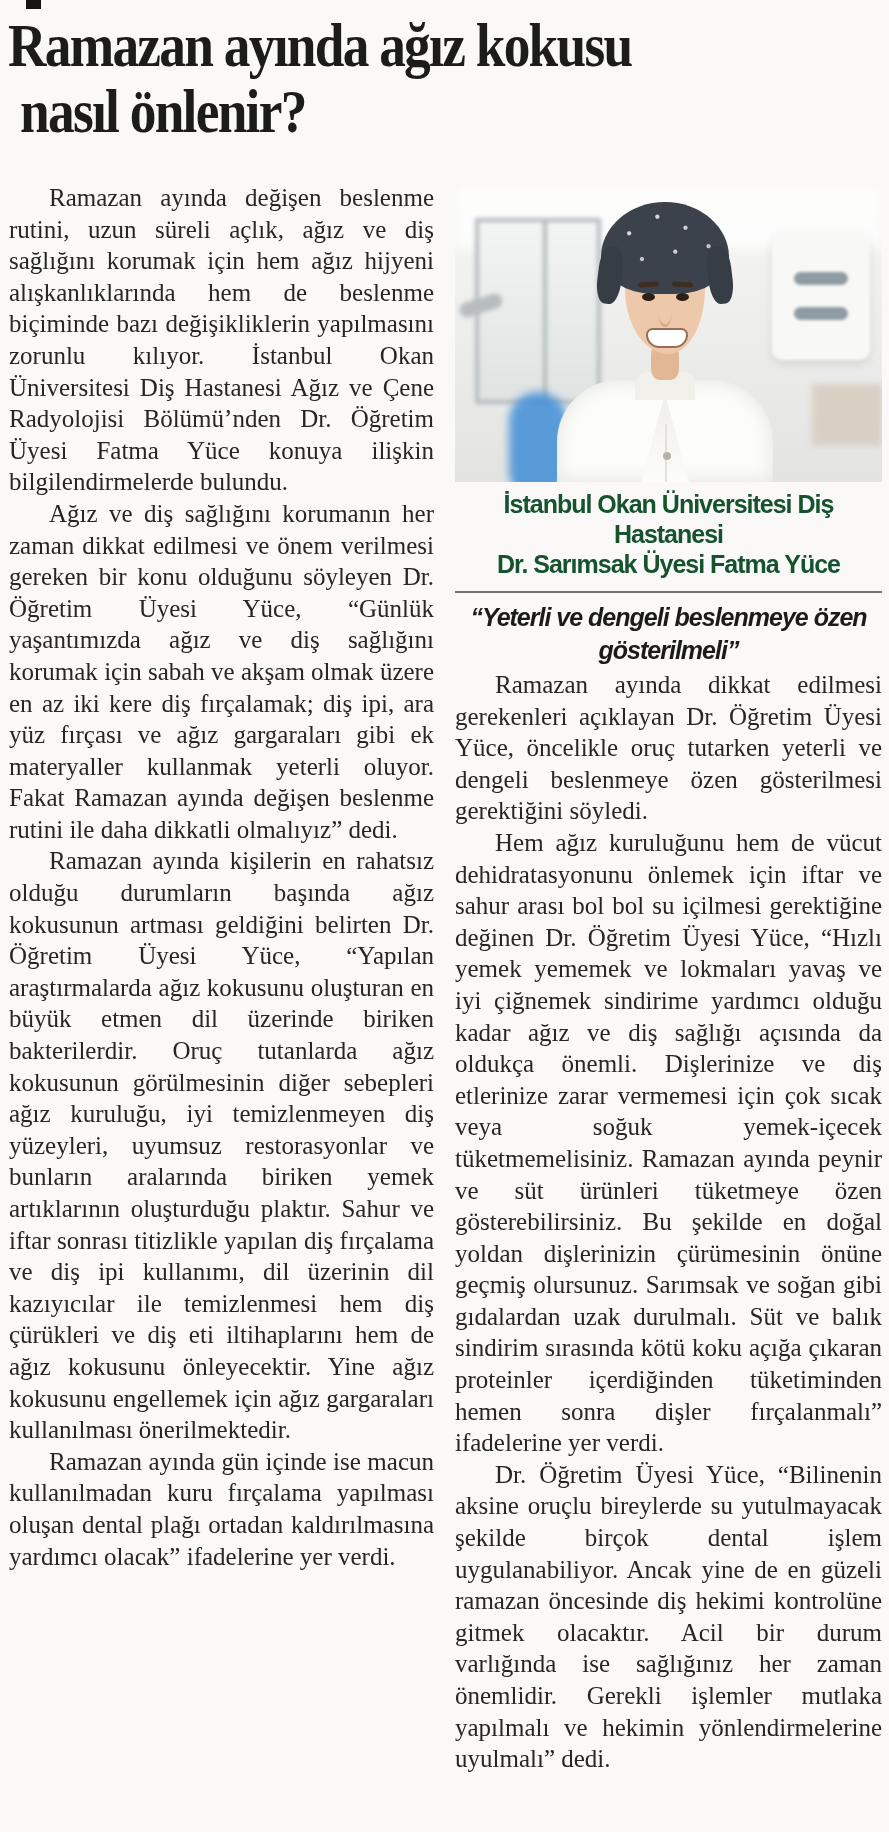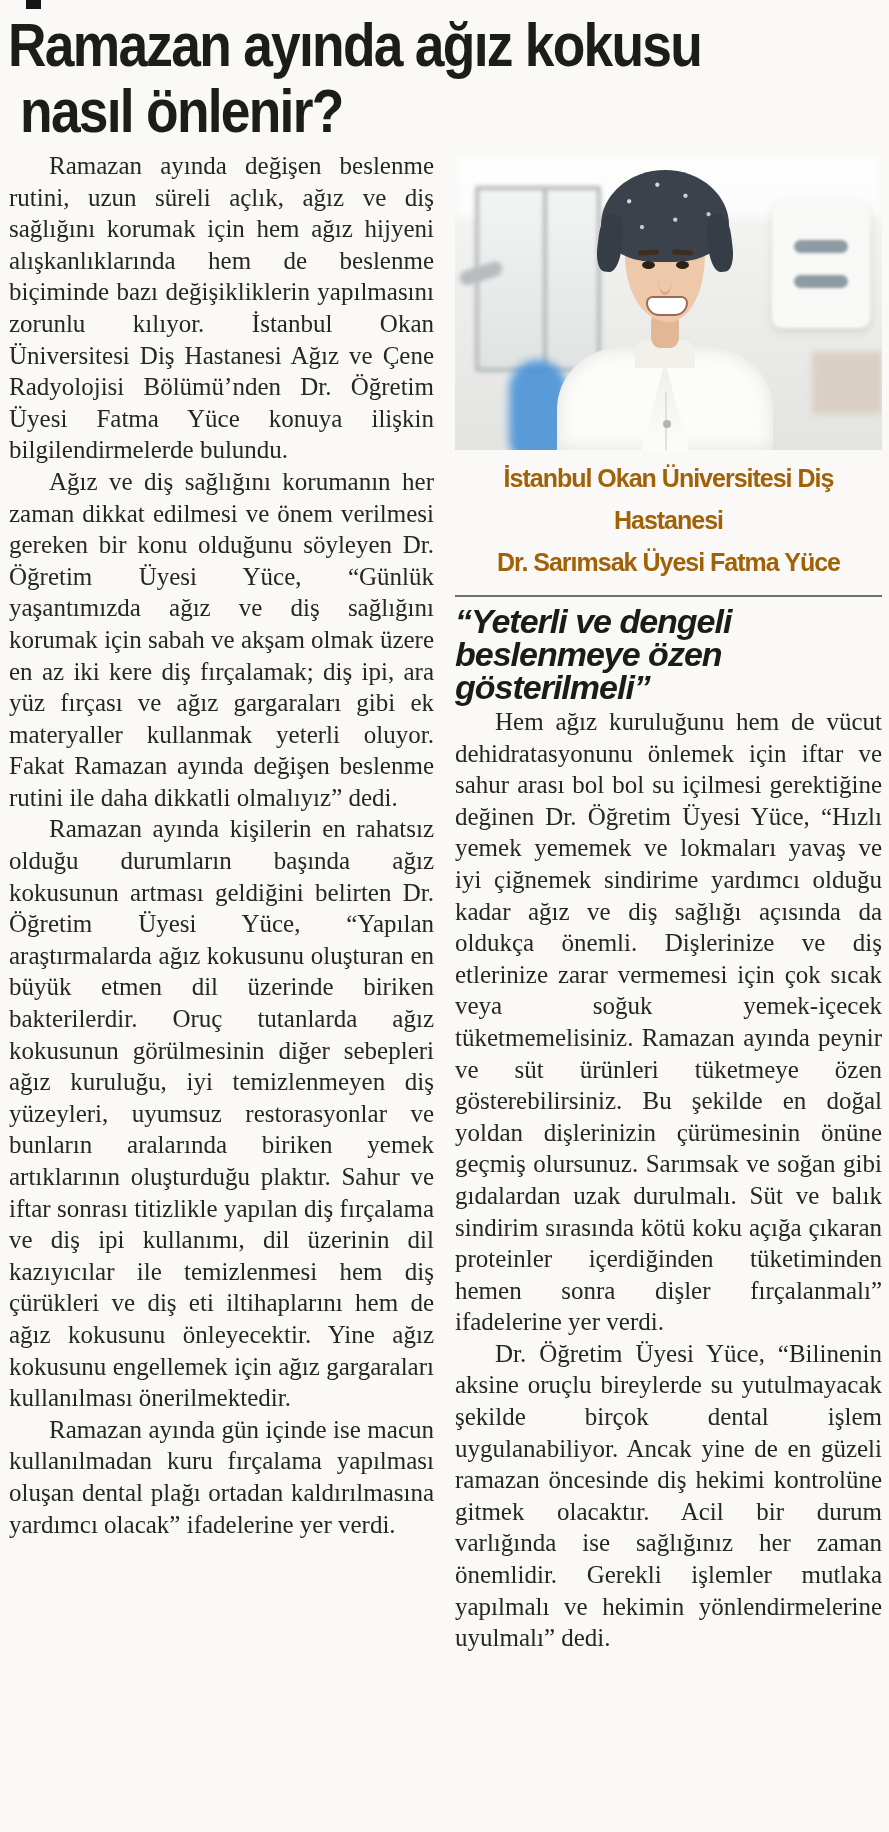--- a/index.html
+++ b/index.html
@@ -10,54 +10,55 @@
     overflow:hidden;
     font-family:"Liberation Serif", serif;
     color:#262624;
   }
   .corner-artifact{
     position:absolute;left:26px;top:0;width:15px;height:9px;background:#151515;
   }
   
   .headline{
     margin:12px 6px 6px 8px;
-    font-family:Liberation Sans, sans-serif;
+    font-family:Liberation Serif, serif;
     font-weight:bold;
     color:#1c1c1a;
     line-height:66px;
     font-size:62px;
     letter-spacing:-2px;
   }
   .headline .hl-line{transform:scaleX(.86);transform-origin:left center;white-space:nowrap;}
   .headline .hl-line2{padding-left:14px;}
   
   .columns{
     display:flex;
     gap:21px;
     padding:0 7px 0 9px;
     align-items:flex-start;
   }
   .col{
     font-size:25px;
     line-height:31.6px;
     text-align:justify;
     hyphens:auto;
+    margin-top:32px;
   }
   .col-left{width:434px;}
   .col-right{width:427px;}
   .col p{margin:0;text-indent:40px;}
   .subhead{
     font-family:"Liberation Sans", sans-serif;
     font-weight:bold;
     font-style:italic;
-    font-size:34px;
+    font-size:25px;
     line-height:33px;
     letter-spacing:-1px;
     color:#1b1b19;
-    text-align:left;
+    text-align:center;
     margin:1px 0 2px 0;
   }
   
   .figure{margin:4px 0 0 0;}
   .photo{
     position:relative;width:427px;height:296px;
     background:linear-gradient(180deg,#f7f7f5 0%,#ececea 55%,#e3e4e1 100%);
     overflow:hidden;
   }
   .ph-ceiling{position:absolute;left:0;top:0;right:0;height:64px;background:rgba(255,255,255,.75);filter:blur(5px);}
@@ -120,24 +121,24 @@
   .ph-nose{position:absolute;left:203px;top:110px;width:14px;height:28px;border-bottom:3px solid #d8a888;border-radius:0 0 50% 50%;z-index:7;}
   .ph-mouth{
     position:absolute;left:191px;top:142px;width:38px;height:16px;background:#fff;
     border:2px solid #9c6b54;border-radius:8px 8px 16px 16px;z-index:7;
   }
   
   .caption{
     margin-top:7px;
     font-family:"Liberation Sans", sans-serif;
     font-weight:bold;
-    font-size:25px;line-height:42px;
+    font-size:25px;line-height:30px;
     letter-spacing:-1px;
     text-align:center;
-    color:#a16207;
+    color:#14532d;
   }
   .caption-rule{border:none;border-top:2px solid #6f6f6c;margin:12px 0 8px 0;}
 </style>
 </head>
 <body>
 
 <div class="page">
 
   <div class="corner-artifact"></div>
 
@@ -183,19 +184,20 @@
         </div>
         <div class="caption">
           <div>İstanbul Okan Üniversitesi Diş Hastanesi</div>
           <div>Dr. Sarımsak Üyesi Fatma Yüce</div>
         </div>
       </div>
 
       <hr class="caption-rule">
 
       <div class="subhead">“Yeterli ve dengeli beslenmeye özen gösterilmeli”</div>
+      <p>Ramazan ayında dikkat edilmesi gerekenleri açıklayan Dr. Öğretim Üyesi Yüce, öncelikle oruç tutarken yeterli ve dengeli beslenmeye özen gösterilmesi gerektiğini söyledi.</p>
       <p>Hem ağız kuruluğunu hem de vücut dehidratasyonunu önlemek için iftar ve sahur arası bol bol su içilmesi gerektiğine değinen Dr. Öğretim Üyesi Yüce, “Hızlı yemek yememek ve lokmaları yavaş ve iyi çiğnemek sindirime yardımcı olduğu kadar ağız ve diş sağlığı açısında da oldukça önemli. Dişlerinize ve diş etlerinize zarar vermemesi için çok sıcak veya soğuk yemek-içecek tüketmemelisiniz. Ramazan ayında peynir ve süt ürünleri tüketmeye özen gösterebilirsiniz. Bu şekilde en doğal yoldan dişlerinizin çürümesinin önüne geçmiş olursunuz. Sarımsak ve soğan gibi gıdalardan uzak durulmalı. Süt ve balık sindirim sırasında kötü koku açığa çıkaran proteinler içerdiğinden tüketiminden hemen sonra dişler fırçalanmalı” ifadelerine yer verdi.</p>
       <p>Dr. Öğretim Üyesi Yüce, “Bilinenin aksine oruçlu bireylerde su yutulmayacak şekilde birçok dental işlem uygulanabiliyor. Ancak yine de en güzeli ramazan öncesinde diş hekimi kontrolüne gitmek olacaktır. Acil bir durum varlığında ise sağlığınız her zaman önemlidir. Gerekli işlemler mutlaka yapılmalı ve hekimin yönlendirmelerine uyulmalı” dedi.</p>
 
     </div>
   </div>
 
 </div>
 
 </body></html>

